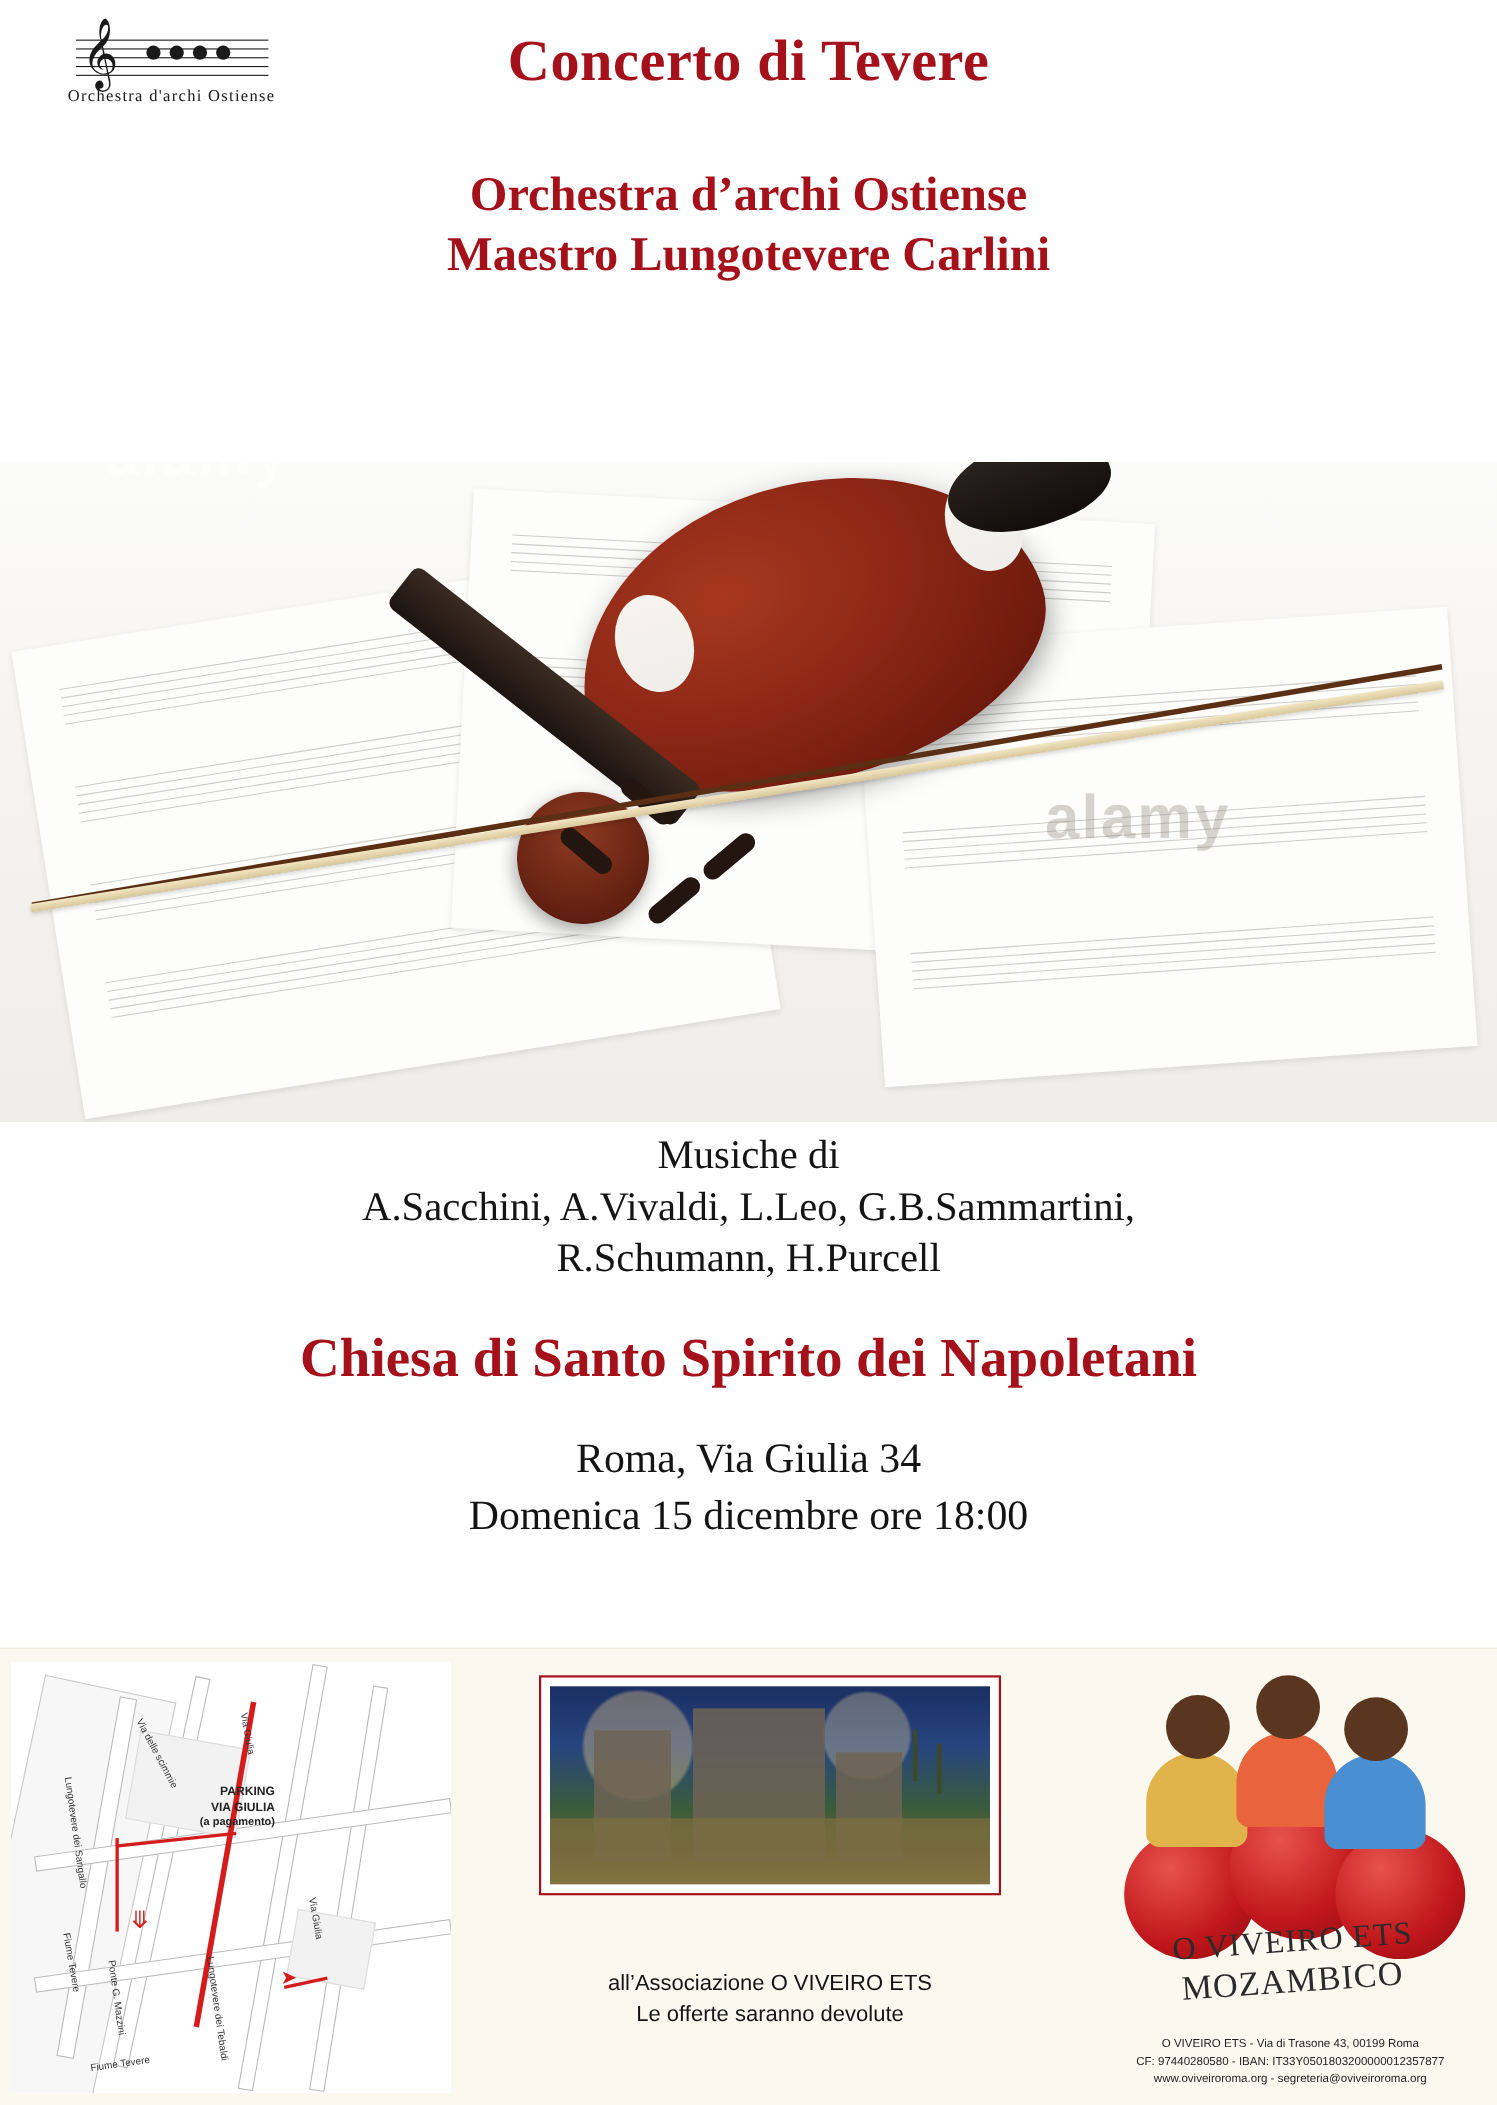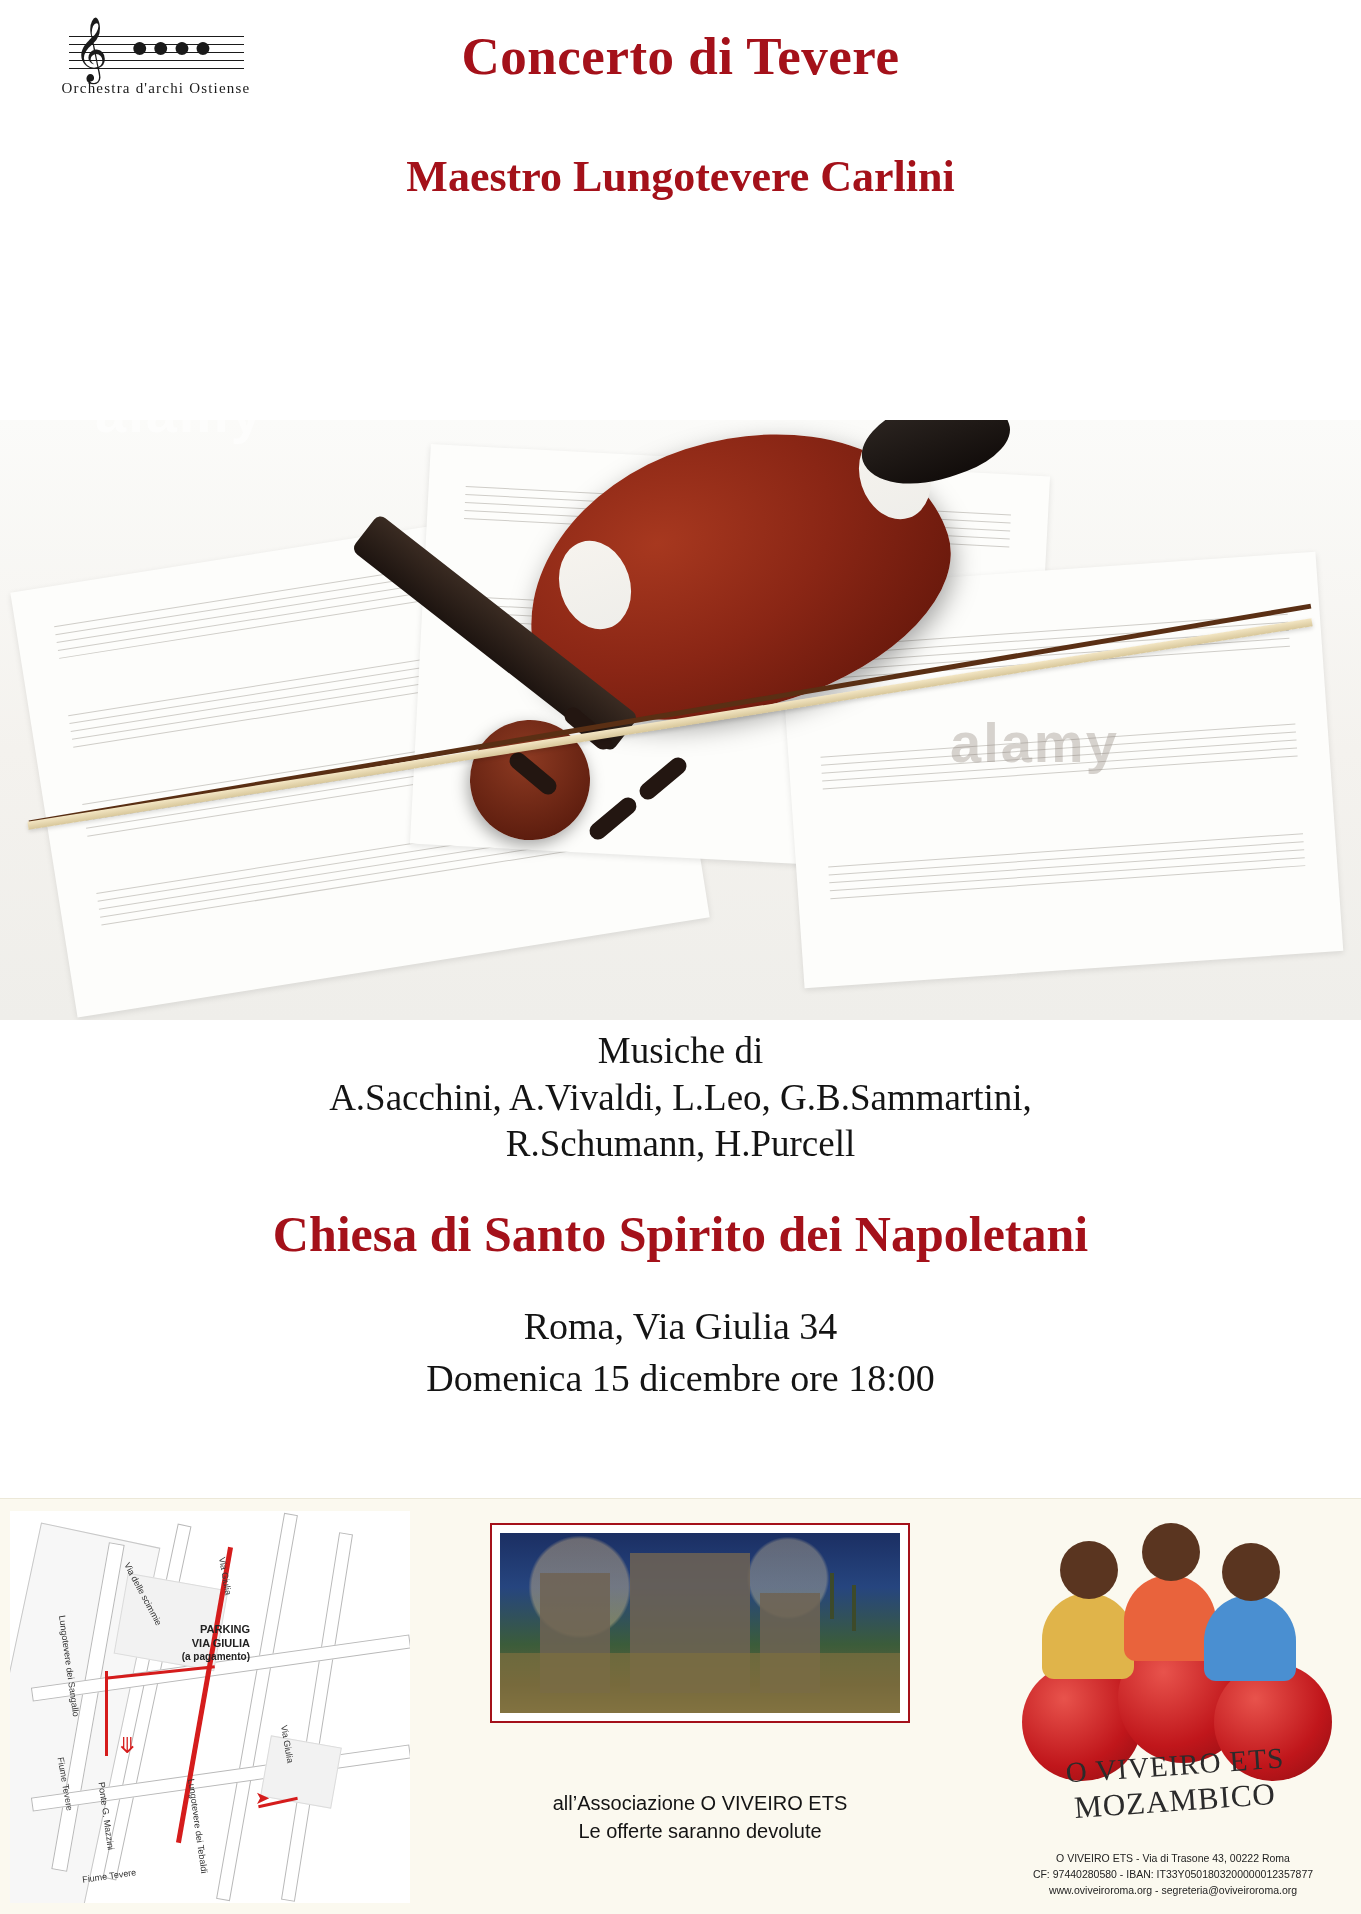--- a/index.html
+++ b/index.html
@@ -424,20 +424,21 @@
         <div class="line"></div>
       <div class="logo-clef">𝄞</div>
       <div class="logo-notes">●●●●</div>
     </div>
     <div class="logo-text">Orchestra d'archi Ostiense</div>
   </div>
 
   <div class="title-main">Concerto di Tevere</div>
 
   <div class="title-sub">
+    <div class="l1">Orchestra d’archi Ostiense</div>
     <div class="l3">Maestro Lungotevere Carlini</div>
   </div>
 
   <div class="photo">
     <div class="sheet sheet-a">
       <div class="staffline" style="top:40px"></div>
         <div class="staffline" style="top:48px"></div>
       <div class="staffline" style="top:56px"></div>
         <div class="staffline" style="top:64px"></div>
       <div class="staffline" style="top:72px"></div>
@@ -578,19 +579,19 @@
       <div class="body b"></div>
       <div class="body c"></div>
       <div class="person a"></div>
       <div class="person b"></div>
       <div class="person c"></div>
       <div class="brand-line1">O VIVEIRO ETS</div>
       <div class="brand-line2">MOZAMBICO</div>
     </div>
 
     <div class="oviviero-info">
-      <div>O VIVEIRO ETS - Via di Trasone 43, 00222 Roma</div>
+      <div>O VIVEIRO ETS - Via di Trasone 43, 00199 Roma</div>
       <div>CF: 97440280580 - IBAN: IT33Y0501803200000012357877</div>
       <div>www.oviveiroroma.org - segreteria@oviveiroroma.org</div>
     </div>
 
   </div>
 </div>
 
 </body></html>

